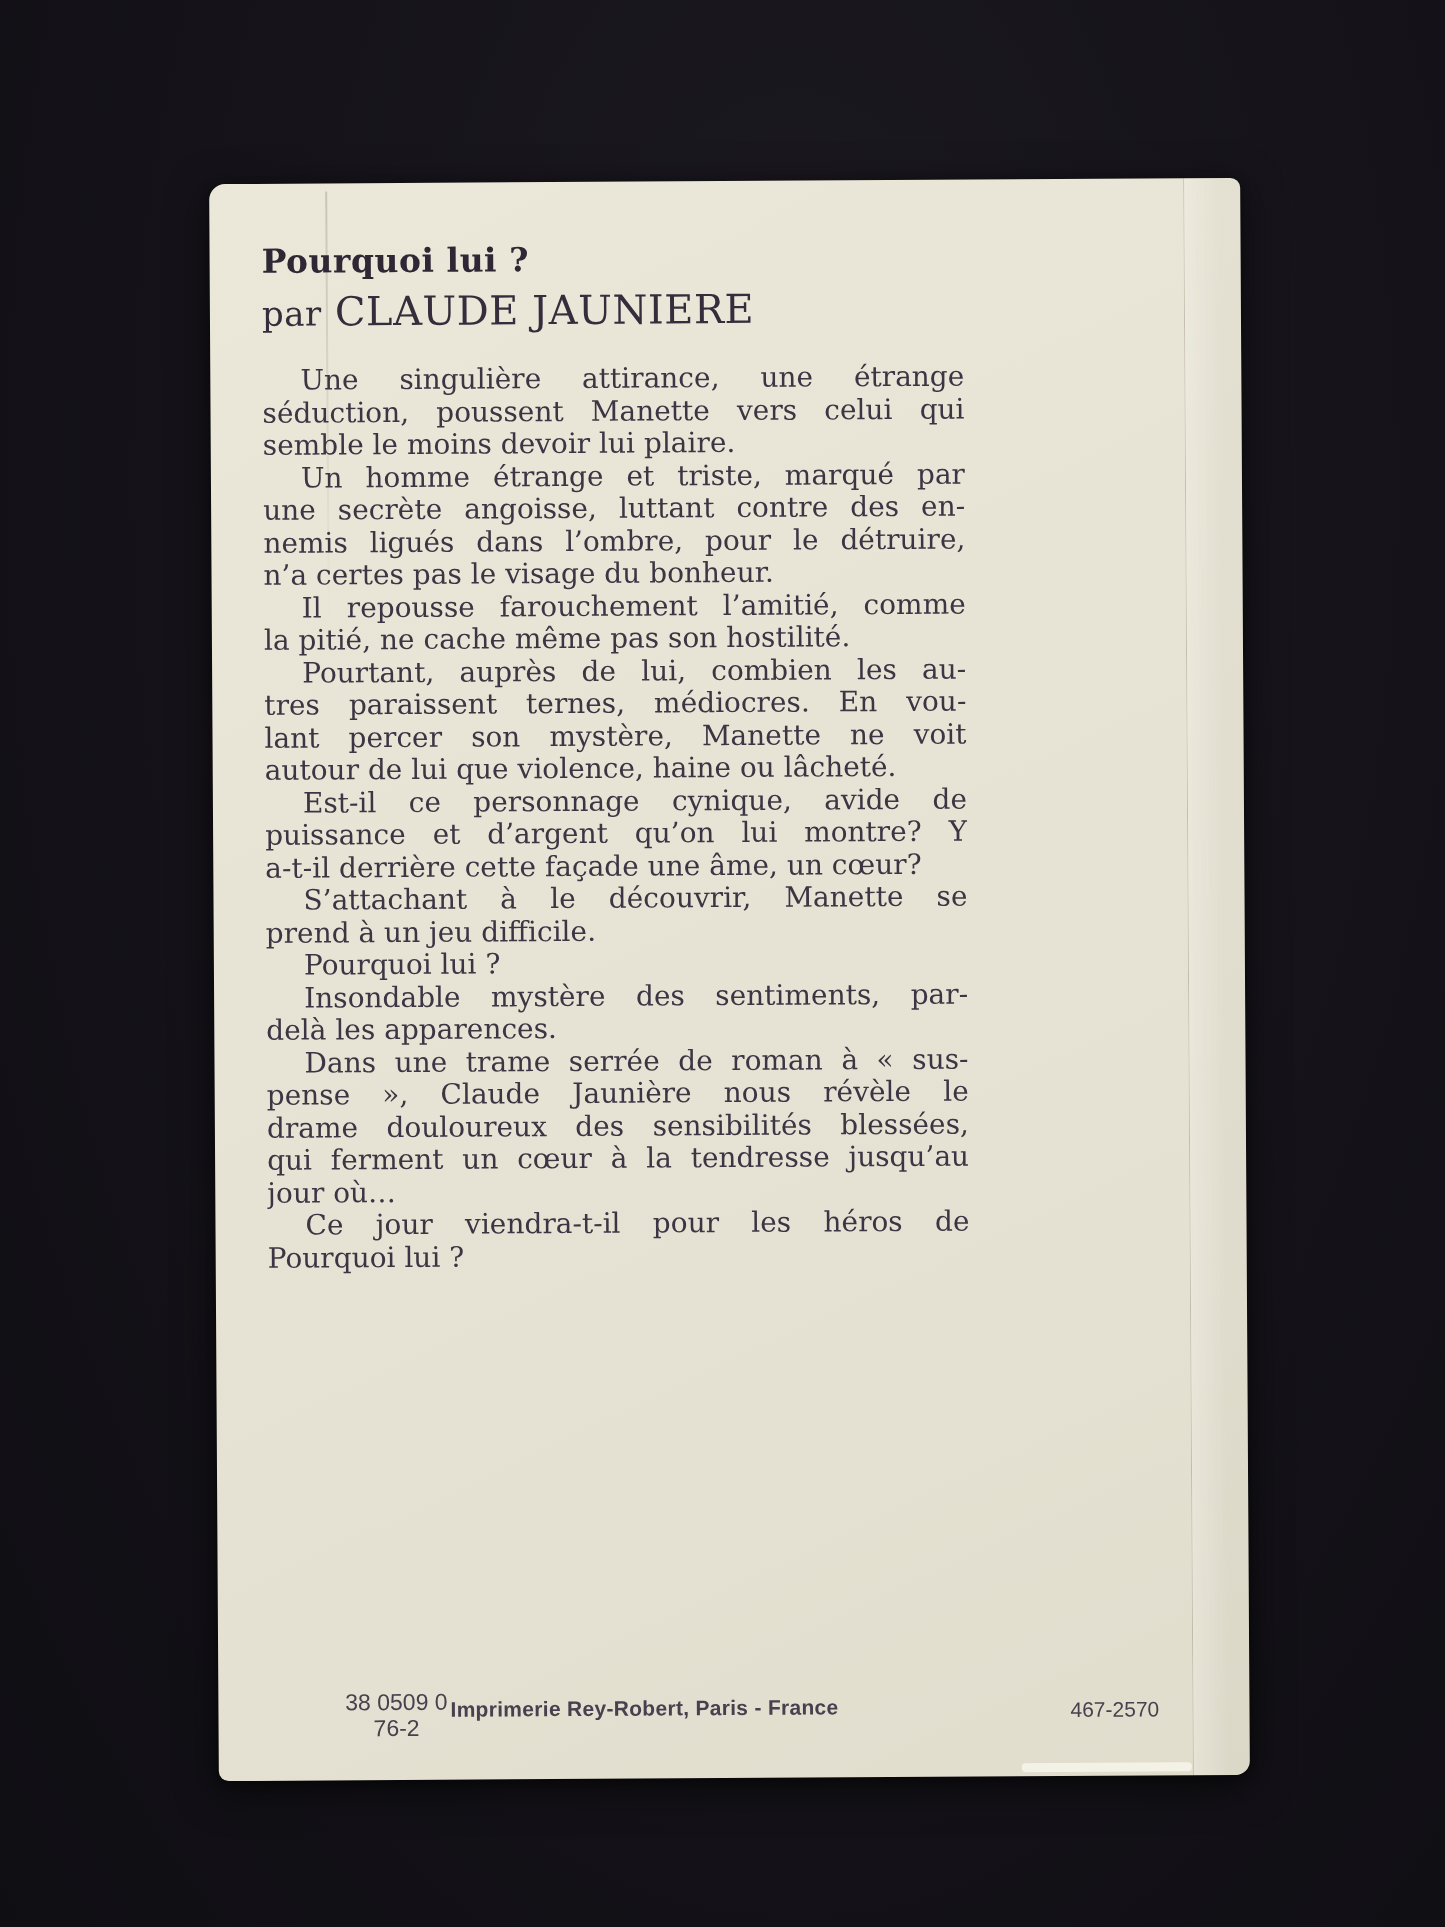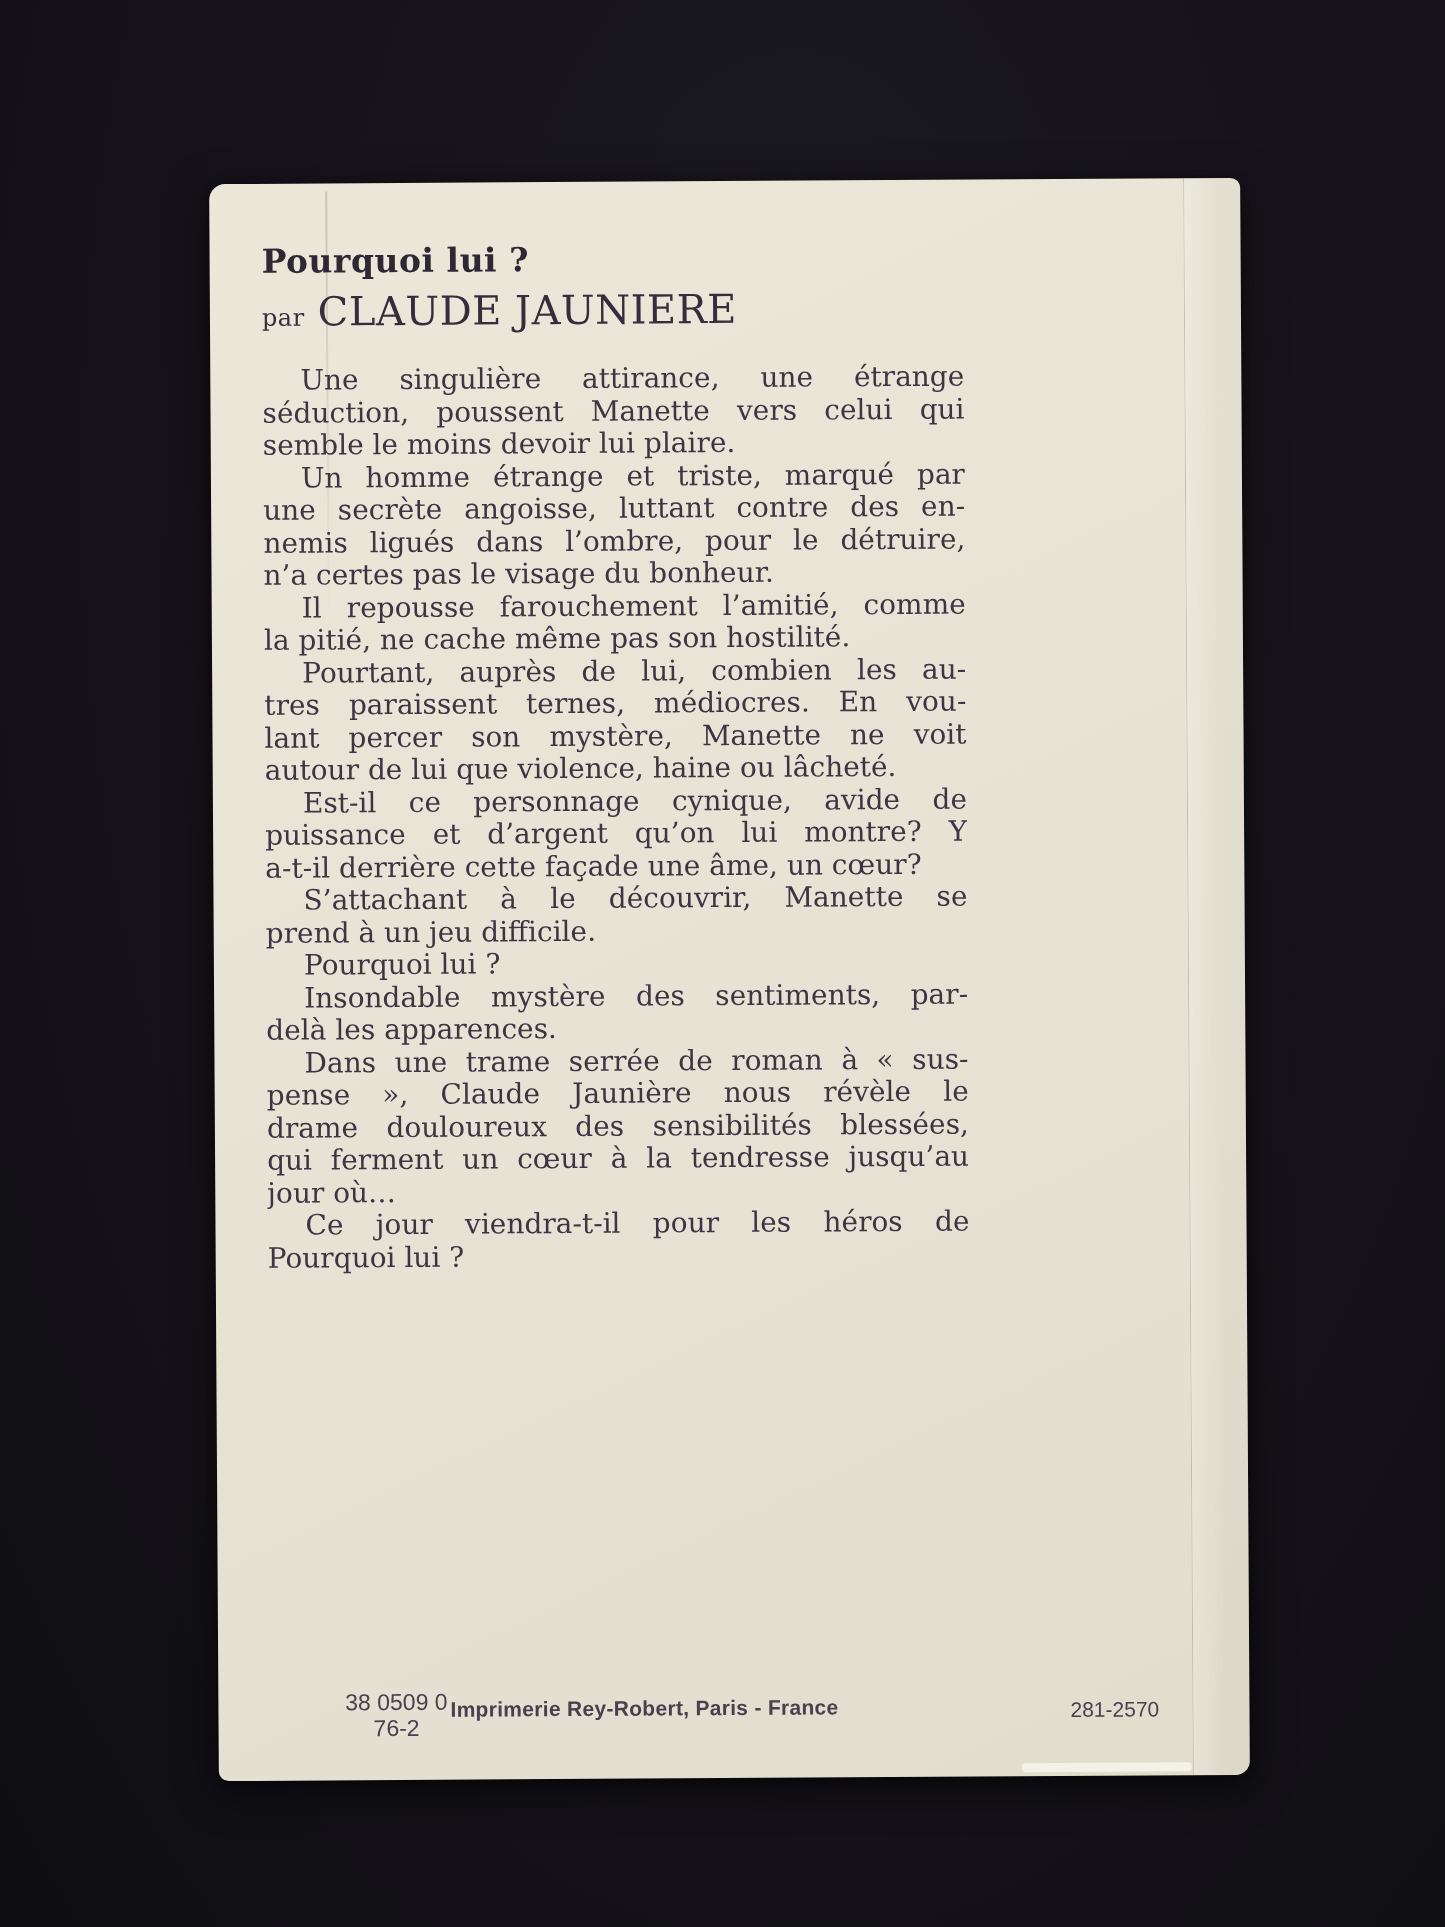--- a/index.html
+++ b/index.html
@@ -71,21 +71,21 @@
     color: #2e2835;
     letter-spacing: 0.5px;
   }
   .byline {
     margin-top: 8px;
     font-size: 40px;
     color: #342d3c;
     letter-spacing: 0.5px;
   }
   .byline .prefix {
-    font-size: 24px;
+    font-size: 34px;
   }
   .blurb {
     margin-top: 30px;
     font-size: 28px;
     line-height: 32.5px;
     color: #3d3544;
   }
   .line {
     text-align: justify;
     text-align-last: justify;
@@ -192,16 +192,16 @@
           </div>
         </div>
     </div>
 
     <div class="imprint">
       <div class="code-block">
         <div>38 0509 0</div>
         <div>76-2</div>
       </div>
       <div class="printer">Imprimerie Rey-Robert, Paris - France</div>
-      <div class="right-code">281-2570</div>
+      <div class="right-code">467-2570</div>
     </div>
   </div>
 </div>
 
 </body></html>

